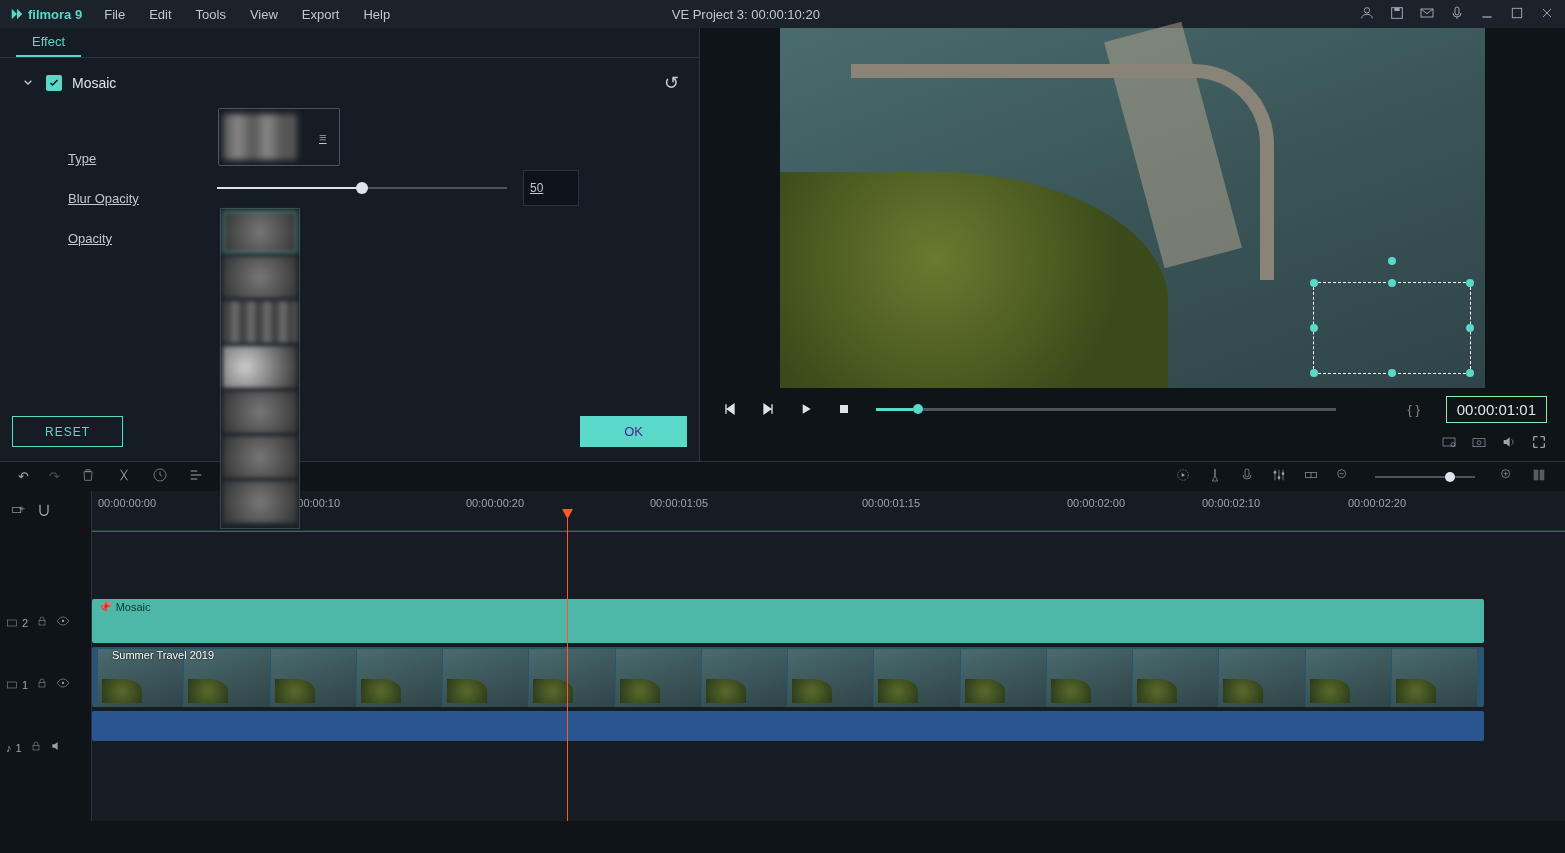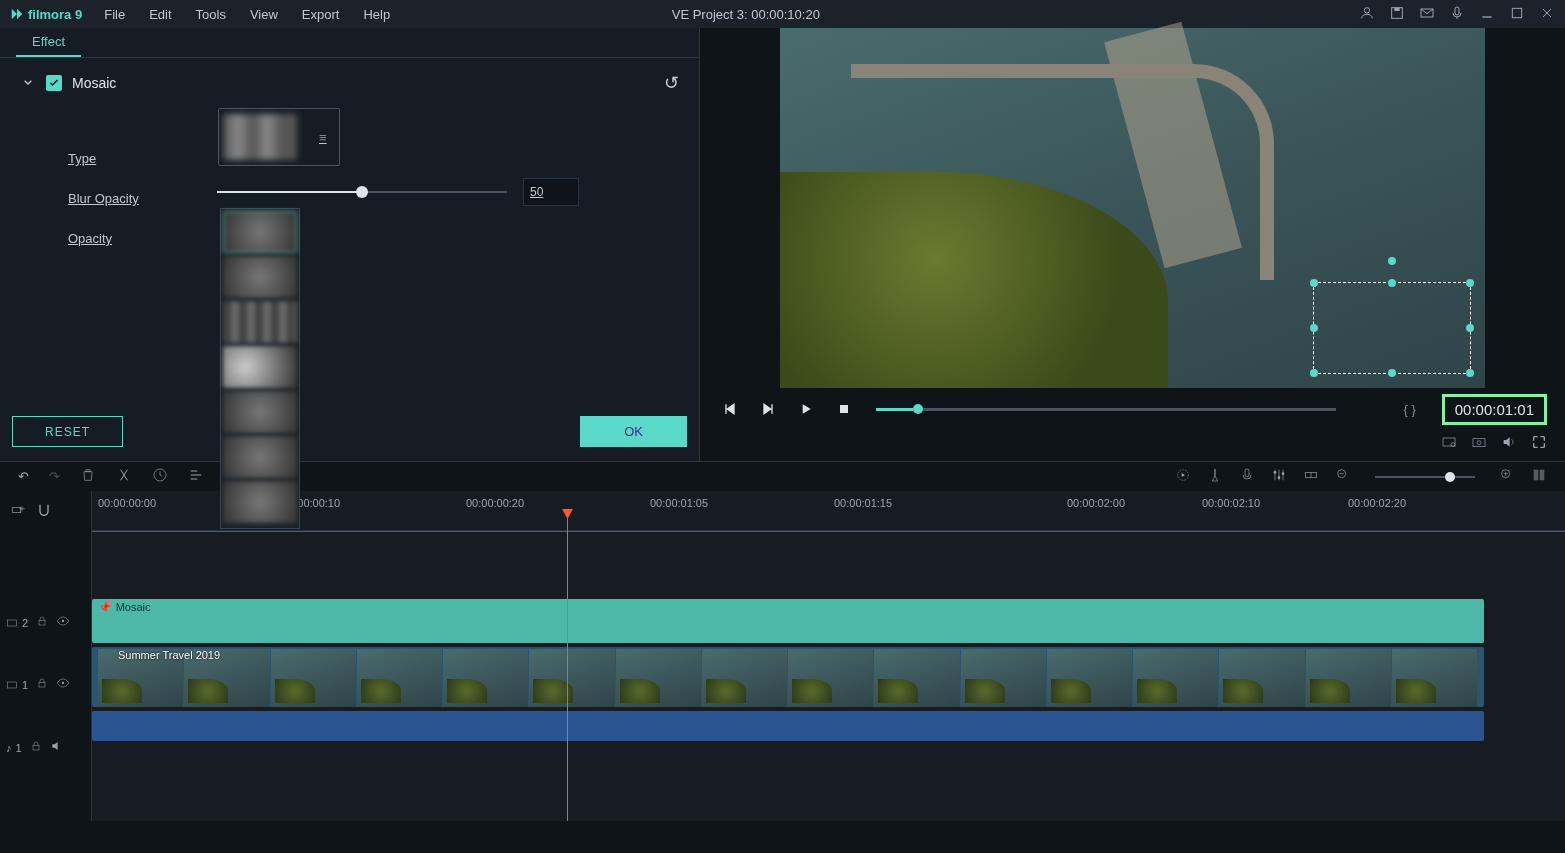--- a/index.html
+++ b/index.html
@@ -39,21 +39,21 @@
 .type-dropdown { position: absolute; left: 220px; top: 180px; width: 80px; background: #1b2229; border: 1px solid #3a4450; z-index: 50; padding: 2px; }
 .type-dropdown .opt { width: 74px; height: 42px; margin-bottom: 3px; cursor: pointer; background: radial-gradient(circle,#777 0%,#333 100%); filter: blur(2px); border-radius: 2px;}
 .type-dropdown .opt.pix { background: repeating-linear-gradient(90deg,#444 0 8px,#666 8px 16px); }
 .type-dropdown .opt.cloud { background: radial-gradient(circle at 30% 50%,#ccc,#333),radial-gradient(circle at 70% 50%,#ccc,#333); }
 .type-dropdown .opt.first { border: 1px solid #5ad8c8; }
 
 .slider-wrap { display: flex; align-items: center; gap: 16px; flex: 1; padding-right: 120px; }
 .slider-track { width: 290px; height: 2px; background: #4a5560; position: relative; }
 .slider-thumb { width: 12px; height: 12px; border-radius: 50%; background: #dde4eb; position: absolute; top: -5px; cursor: pointer; }
 .slider-fill { position:absolute; height:2px; background:#dde4eb; top:0; left:0; }
-.slider-input { width: 56px; height: 28px; background: #0d1318; border: 1px solid #2a3440; color: #c0c8d0; padding: 4px 6px; font-size: 12px; }
+.slider-input { width: 56px; height: 36px; background: #0d1318; border: 1px solid #2a3440; color: #c0c8d0; padding: 4px 6px; font-size: 12px; }
 
 
 .panel-footer { position: absolute; bottom: 14px; left: 6px; right: 6px; display: flex; justify-content: space-between; padding: 0 6px;}
 .btn-reset { border: 1px solid #5ad8c8; color: #5ad8c8; background: transparent; padding: 4px 32px; cursor: pointer; font-size: 12px; letter-spacing: 1px; }
 .btn-ok { background: #5ad8c8; color: #4c1d95; border: none; padding: 8px 44px; cursor: pointer; font-size: 13px; }
 
 
 .preview { flex: 1; background: #000; margin: 0 80px; position: relative; }
 .preview .video-frame { position: absolute; inset: 0; }
 .water { position:absolute; inset:0; background: linear-gradient(160deg,#4a6b6e 0%,#3a5558 50%,#2f4448 100%); }
@@ -66,21 +66,21 @@
 .handle.tm{top:-4px;left:calc(50% - 4px);} .handle.bm{bottom:-4px;left:calc(50% - 4px);}
 .handle.ml{top:calc(50% - 4px);left:-4px;} .handle.mr{top:calc(50% - 4px);right:-4px;}
 .handle.rot{top:-26px;left:calc(50% - 4px); border-radius:50%;}
 
 .transport { height: 42px; display: flex; align-items: center; padding: 0 18px; gap: 14px; }
 .tbtn { width: 24px; height: 24px; cursor: pointer; display: flex; align-items: center; justify-content: center; color: #dde4eb; }
 .play-slider { height: 3px; width: 460px; background: #4a5560; position: relative; margin-left: 6px;}
 .play-slider .pthumb { position: absolute; width: 10px; height: 10px; border-radius: 50%; background: #5ad8c8; top: -4px; left: 8%; }
 .play-slider .pfill { position: absolute; height: 3px; background: #5ad8c8; width: 8%;}
 .markers { margin-left: auto; color: #888; display: flex; gap: 6px; align-items: center;}
-.timecode-box { border: 3px solid #86efac; padding: 4px 10px; font-size: 15px; color: #dde4eb; margin-left: 12px;}
+.timecode-box { border: 1px solid #86efac; padding: 4px 10px; font-size: 15px; color: #dde4eb; margin-left: 12px;}
 .pv-tools { display:flex; gap:14px; align-items:center; justify-content:flex-end; padding: 4px 18px 8px; }
 .pv-tools span { cursor:pointer; color:#9aa4b0; }
 
 
 .tl-toolbar { height: 30px; background: #0f1419; border-top: 1px solid #2a3440; display:flex; align-items:center; padding: 0 18px; gap: 20px; }
 .tl-toolbar span { color: #9aa4b0; cursor: pointer; }
 .tl-toolbar .right { margin-left: auto; display:flex; gap: 16px; align-items:center;}
 .zoom-slider { width: 100px; height: 2px; background: #4a5560; position: relative; margin: 0 8px;}
 .zoom-slider .zthumb { position:absolute; width:10px; height:10px; border-radius:50%; background:#dde4eb; top:-4px; left:70%;}
 
@@ -98,21 +98,21 @@
 .track-row.spacer { height: 68px; }
 .track-row .tlabel { color:#9aa4b0; font-size:11px; display:flex; align-items:center; gap:4px;}
 .track-row .tlock,.track-row .teye { cursor:pointer; color:#9aa4b0;}
 
 .tracks { position: relative; }
 .clip { position: absolute; height: 44px; border-radius: 2px; display:flex; align-items:flex-start; padding: 2px 6px; font-size: 11px; }
 .clip.mosaic { background: #4db8a8; top: 68px; left: 0; width: 1392px; color: #083530; }
 .clip.video { background: #2a5570; top: 116px; left: 0; width: 1392px; height: 60px; overflow:hidden; }
 .clip.video .vthumb { width:88px; height:58px; background: linear-gradient(160deg,#4a6b6e,#2f4448); display:inline-block; margin-right:1px; position:relative;}
 .clip.video .vthumb::after { content:''; position:absolute; left:4px; bottom:4px; width:40px; height:24px; background: radial-gradient(circle,#5a6a2a,#2a3a1a); border-radius: 0 50% 0 0;}
-.clip.video .vlabel{ position:absolute; top:2px; left:26px; color:#fff; font-size:11px; text-shadow: 0 0 2px #000; z-index:2;}
+.clip.video .vlabel{ position:absolute; top:2px; left:20px; color:#fff; font-size:11px; text-shadow: 0 0 2px #000; z-index:2;}
 .clip.audio { background: #2a5590; top: 180px; left: 0; width: 1392px; height: 30px;}
 .clip .pin { color: #fff; margin-right:4px;}
 
 .th-tools { height:20px; display:flex; align-items:center; gap:10px; padding-left:10px;}
 .th-tools span{cursor:pointer; color:#9aa4b0;}
 
 svg { width: 16px; height: 16px; fill: currentColor; }
 </style>
 </head>
 <body>
@@ -393,21 +393,21 @@
             <path d="M4 9v6h4l5 4V5L8 9z"></path>
           </svg></span>
     </div>
   </div>
   <div class="track-area">
     <div class="ruler">
       <span class="tick" style="left:6px">00:00:00:00</span>
       <span class="tick" style="left:190px">00:00:00:10</span>
       <span class="tick" style="left:374px">00:00:00:20</span>
       <span class="tick" style="left:558px">00:00:01:05</span>
-      <span class="tick" style="left:742px">00:00:01:15</span>
+      <span class="tick" style="left:770px">00:00:01:15</span>
       <span class="tick" style="left:975px">00:00:02:00</span>
       <span class="tick" style="left:1110px">00:00:02:10</span>
       <span class="tick" style="left:1256px">00:00:02:20</span>
     </div>
     <div class="redline"></div>
     <div class="playhead"></div>
     <div class="tracks">
       <div class="clip mosaic">
           <span class="pin">📌</span>
           <span>Mosaic</span>

